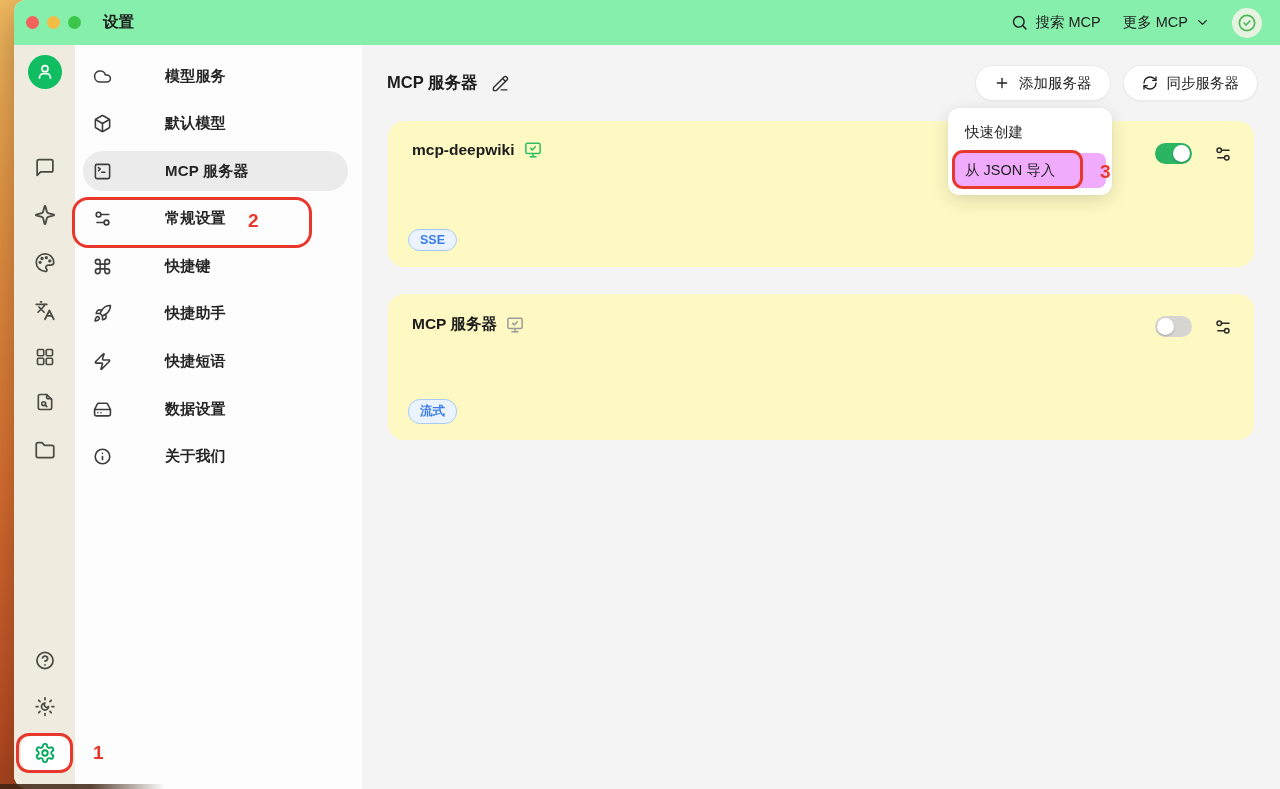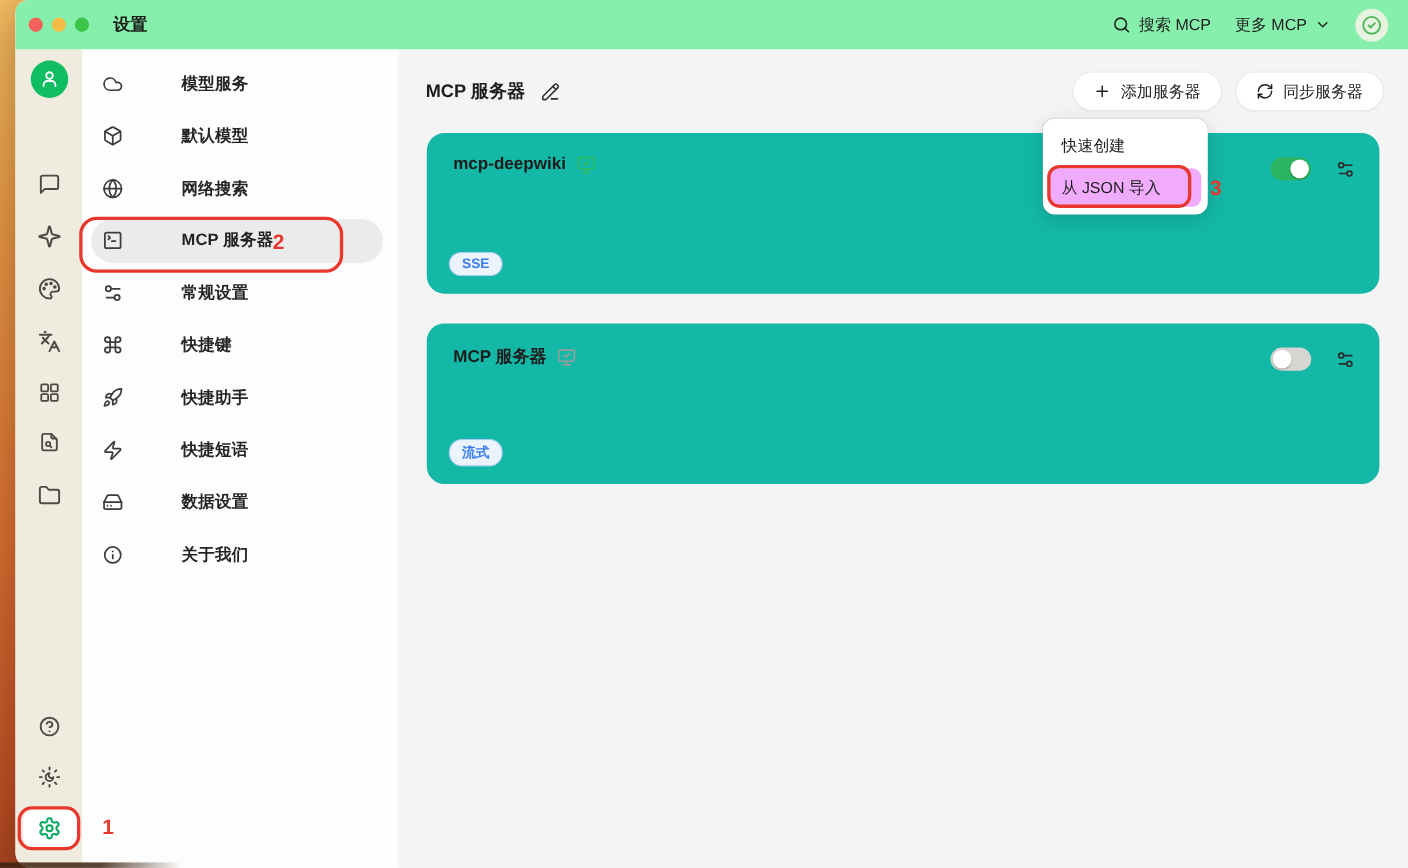--- a/index.html
+++ b/index.html
@@ -52,34 +52,34 @@
   
   .main { flex:1; background:#F4F4F4; position:relative; min-width:0; }
   .main-header { height:76px; display:flex; align-items:center; padding:0 22px 0 25px; }
   .main-title { font-size:16.5px; font-weight:700; color:#1d1d1d; }
   .edit-ic { margin-left:15px; color:#2e2e2e; cursor:pointer; }
   .hdr-actions { margin-left:auto; display:flex; gap:12px; }
   .pill-btn { height:36px; border-radius:18px; background:#fff; border:1px solid #eceae6; display:flex; align-items:center;
     gap:9px; padding:0 18px; font-size:14.5px; font-weight:500; color:#202020; cursor:pointer; box-shadow:0 1px 2px rgba(0,0,0,.04); }
 
   .cards { padding:0 26px; }
-  .card { background:#14b8a6; border-radius:16px; height:146px; margin-bottom:27px; padding:20px 24px; position:relative; }
+  .card { background:#fef9c3; border-radius:16px; height:146px; margin-bottom:27px; padding:20px 24px; position:relative; }
   .card-title-row { display:flex; align-items:center; gap:9px; }
   .card-name { font-size:15.5px; font-weight:700; color:#1c1c1c; }
   .mon-ic.ok { color:#2DBE64; } .mon-ic.idle { color:#9b9b9b; }
   .tag { position:absolute; left:20px; bottom:16px; font-size:12.5px; font-weight:700; color:#3B7DEB;
     background:#EAF3FE; border:1px solid #A8CBF5; border-radius:12px; padding:3px 11px; cursor:default; }
   .toggle { position:absolute; right:62px; top:22px; width:37px; height:21px; border-radius:11px; background:#D7D5D2; cursor:pointer; }
   .toggle .knob { position:absolute; top:2px; left:2px; width:17px; height:17px; border-radius:50%; background:#fff; box-shadow:0 1px 2px rgba(0,0,0,.25); }
   .toggle.on { background:#2BB563; }
   .toggle.on .knob { left:auto; right:2px; }
   .card-sliders { position:absolute; right:22px; top:24px; color:#2b2b2b; cursor:pointer; }
 
   
-  .dropdown { position:absolute; left:586px; top:63px; width:150px; background:#fff; border-radius:11px;
+  .dropdown { position:absolute; left:586px; top:63px; width:164px; background:#fff; border-radius:11px;
     box-shadow:0 5px 18px rgba(0,0,0,.14), 0 0 1px rgba(0,0,0,.1); padding:7px 6px; z-index:20; }
   .dd-item { font-size:14.5px; padding:8px 11px; border-radius:8px; cursor:pointer; color:#1e1e1e; }
   .dd-item.hl { background:#f0abfc; margin-top:3px; }
 
   
   .ann-box { position:absolute; border:3.5px solid #E8372C; border-radius:13px; z-index:50; pointer-events:none; }
   .ann-num { position:absolute; color:#E8372C; font-size:19px; font-weight:700; z-index:50; pointer-events:none; }
   #ann1-box { left:16px; top:733px; width:57px; height:40px; }
   #ann1-num { left:93px; top:742px; }
   #ann2-box { left:72px; top:197px; width:240px; height:51px; border-radius:16px; }
@@ -251,30 +251,20 @@
       </div>
       <div class="nav-item">
         <span class="ic">
             <svg width="19" height="19" viewBox="0 0 24 24">
               <path d="M21 8a2 2 0 0 0-1-1.73l-7-4a2 2 0 0 0-2 0l-7 4A2 2 0 0 0 3 8v8a2 2 0 0 0 1 1.73l7 4a2 2 0 0 0 2 0l7-4A2 2 0 0 0 21 16Z"></path>
               <path d="M3.3 7 12 12l8.7-5"></path>
               <path d="M12 22V12"></path>
             </svg>
           </span>
         <span class="nav-label">默认模型</span>
-      </div>
-      <div class="nav-item">
-        <span class="ic">
-            <svg width="19" height="19" viewBox="0 0 24 24">
-              <circle cx="12" cy="12" r="10"></circle>
-              <path d="M12 2a14.5 14.5 0 0 0 0 20 14.5 14.5 0 0 0 0-20"></path>
-              <path d="M2 12h20"></path>
-            </svg>
-          </span>
-        <span class="nav-label">网络搜索</span>
       </div>
       <div class="nav-item active">
         <span class="ic">
             <svg width="19" height="19" viewBox="0 0 24 24">
               <path d="m7 11 2-2-2-2"></path>
               <path d="M11 13h4"></path>
               <rect x="3" y="3" width="18" height="18" rx="2"></rect>
             </svg>
           </span>
         <span class="nav-label">MCP 服务器</span>

